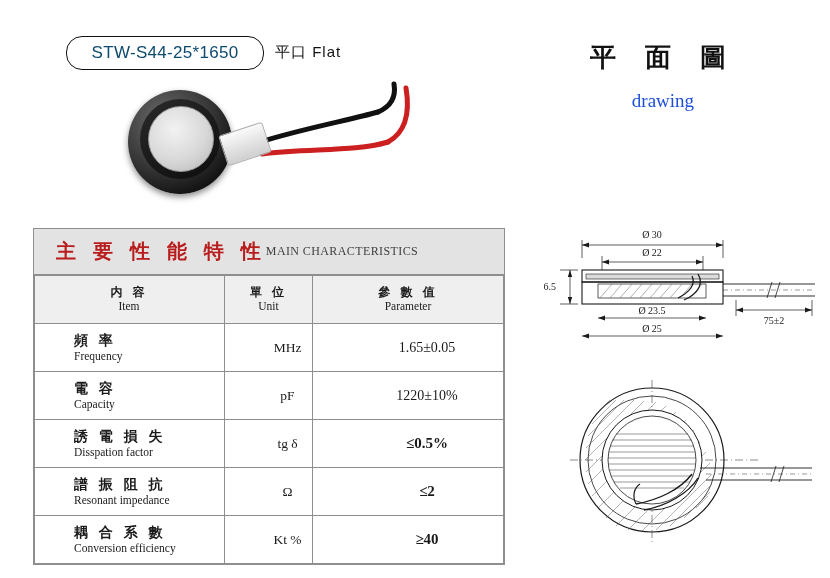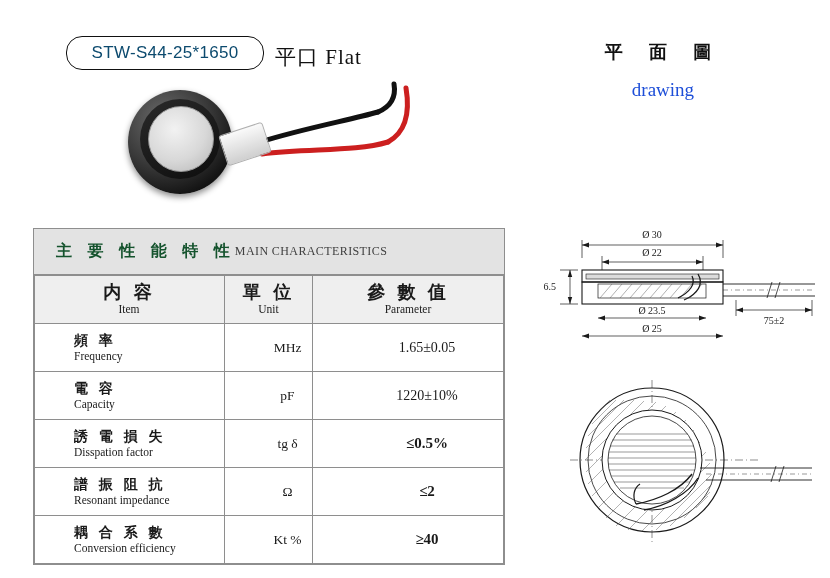--- a/index.html
+++ b/index.html
@@ -32,36 +32,35 @@
   }
   .label-box span {
     font-size: 17px;
     letter-spacing: 0.3px;
     color: #0c4a6e;
   }
   .flat-text {
     position: absolute;
     left: 275px;
     top: 43px;
-    font-size: 21px;
+    font-size: 15px;
     letter-spacing: 1px;
     color: #111;
-    font-family: Liberation Serif, serif;
   }
 
   
   .right-title {
     position: absolute;
     left: 563px;
     top: 40px;
     width: 200px;
     text-align: center;
   }
   .right-title .cn {
-    font-size: 18px;
+    font-size: 26px;
     letter-spacing: 10px;
     font-family: "DejaVu Sans", sans-serif;
     color: #111;
     font-weight: 600;
   }
   .right-title .en {
     font-size: 19px;
     margin-top: 15px;
     color: #1d4ed8;
     font-family: "Liberation Serif", serif;
@@ -133,25 +132,25 @@
   .tbl-title {
     height: 46px;
     background: #e3e3e3;
     border-bottom: 1px solid #8e8e8e;
     display: flex;
     align-items: center;
     padding-left: 22px;
     box-sizing: border-box;
   }
   .tbl-title .cn {
-    font-size: 16px;
+    font-size: 20px;
     letter-spacing: 5px;
     font-weight: 700;
     font-family: "DejaVu Sans", sans-serif;
-    color: #14532d;
+    color: #b91c1c;
   }
   .tbl-title .en {
     font-size: 12px;
     font-family: "Liberation Serif", serif;
     font-variant: small-caps;
     letter-spacing: 0.4px;
     color: #404040;
   }
   table.main {
     border-collapse: collapse;
@@ -161,21 +160,21 @@
     border: 1px solid #8e8e8e;
     box-sizing: border-box;
   }
   table.main tr.header td {
     background: #efefef;
     height: 48px;
     text-align: center;
     vertical-align: middle;
   }
   .hdr-cn {
-    font-size: 18px;
+    font-size: 12px;
     letter-spacing: 3px;
     font-weight: 700;
     font-family: "DejaVu Sans", sans-serif;
     display: block;
     line-height: 1.15;
   }
   .hdr-en {
     font-size: 11.5px;
     font-family: "Liberation Serif", serif;
     display: block;

